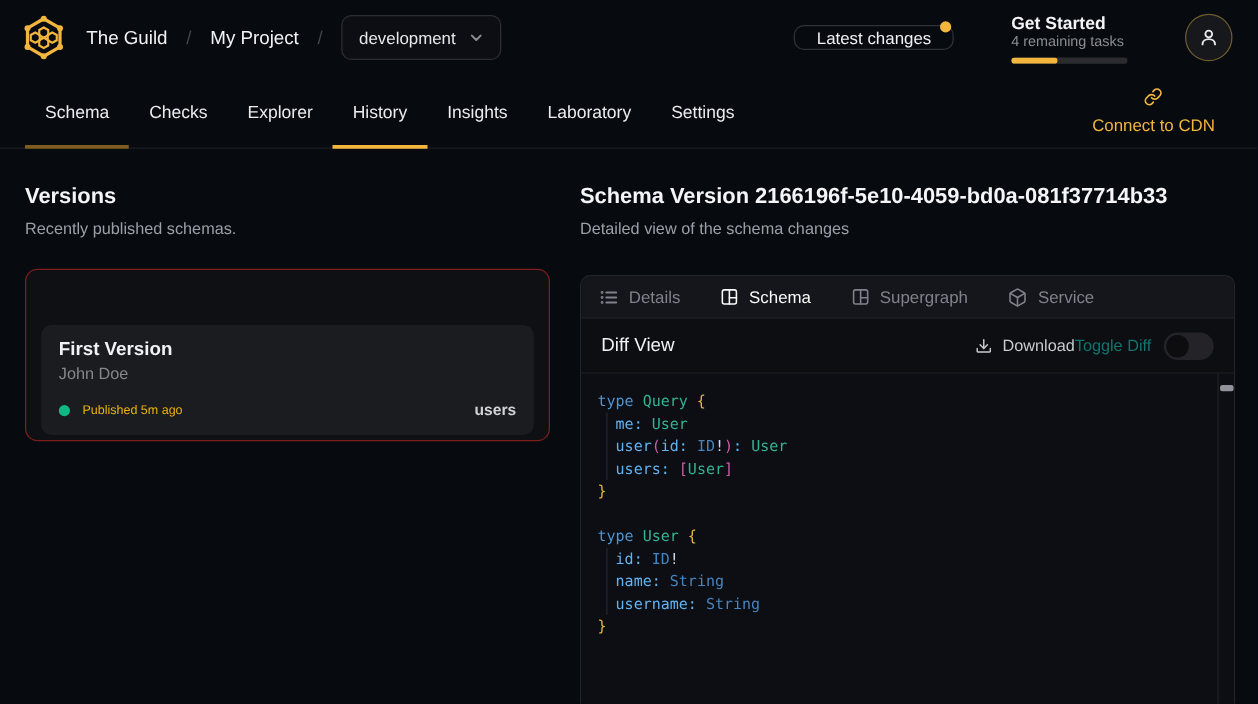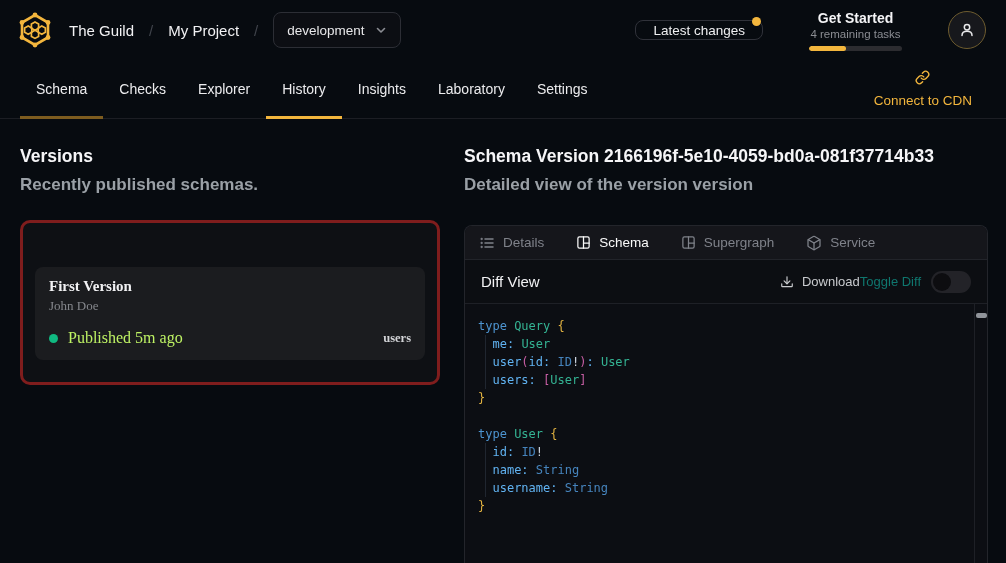--- a/index.html
+++ b/index.html
@@ -30,21 +30,21 @@
     background:#0c0e13; border:1px solid #2c2e35; border-radius:8px;
     font-size:13.5px; color:#e8e8ea; cursor:pointer;
   }
   .latest-btn {
     position:relative; margin-left:auto; height:20px; padding:0 17px;
     display:flex; align-items:center; border:1px solid #30323a; border-radius:8px;
     font-size:13.5px; color:#f0f0f2; background:transparent; cursor:pointer;
   }
   .latest-dot { position:absolute; top:-4px; right:1px; width:9px; height:9px;
     border-radius:50%; background:var(--accent); }
-  .get-started { margin-left:46px; width:93px; cursor:pointer;text-align:center; }
+  .get-started { margin-left:46px; width:93px; cursor:pointer; }
   .gs-title { font-size:14px; font-weight:600; color:#f4f4f6; }
   .gs-sub { font-size:11.5px; color:#8b8d93; margin-top:2px; white-space:nowrap; }
   .gs-bar { margin-top:6px; height:5px; border-radius:3px; background:#2c2c30; overflow:hidden; }
   .gs-fill { height:100%; border-radius:3px; background:var(--accent); }
   .avatar {
     margin-left:46px; width:38px; height:38px; border-radius:50%;
     background:#17181c; border:1px solid #6e5c2f;
     display:flex; align-items:center; justify-content:center; cursor:pointer; flex-shrink:0;
   }
 
@@ -58,30 +58,30 @@
   .nav-tab.dim::after { background:var(--accent-dim); }
   .nav-tab.active::after { background:var(--accent); }
   .cdn-link { margin-left:auto; display:flex; align-items:center; gap:8px;
     color:var(--accent); font-size:13.5px; cursor:pointer;flex-direction:column; }
 
   
   .main { display:flex; gap:24px; padding:0 18px 0 20px; height:443px; }
   .col-left { width:420px; flex-shrink:0; }
   .col-right { flex:1; min-width:0; }
   .sec-title { margin-top:27px; font-size:17.5px; font-weight:700; color:#f5f5f7; }
-  .sec-sub { margin-top:8px; font-size:17px; color:var(--muted);font-weight:bold; }
-
-  .outer-card { margin-top:25px; border:3px solid #7f1d1d; border-radius:10px;
-    background:#0e1014; padding:44px 12px 22px 12px;font-family:Liberation Serif, serif; }
+  .sec-sub { margin-top:8px; font-size:13px; color:var(--muted); }
+
+  .outer-card { margin-top:25px; border:1px solid #7f1d1d; border-radius:10px;
+    background:#0e1014; padding:44px 12px 4px 12px; }
   .version-card { background:#1b1c1f; border-radius:8px; padding:11px 14px 13px 14px; cursor:pointer; }
   .vc-title { font-size:15px; font-weight:700; color:#f2f2f4; }
   .vc-author { font-size:13px; color:#85878c; margin-top:3px; }
   .vc-meta { margin-top:15px; display:flex; align-items:center; }
   .vc-dot { width:9px; height:9px; border-radius:50%; background:var(--green); margin-right:10px; }
-  .vc-status { font-size:16px; color:#bef264; }
+  .vc-status { font-size:10px; color:#eab308; }
   .vc-service { margin-left:auto; font-size:12.5px; font-weight:700; color:#d2d3d6; }
 
   
   .panel { margin-top:30px; height:345px; border:1px solid var(--border); border-bottom:none;
     border-radius:8px 8px 0 0; overflow:hidden; background:#0c0e13; }
   .tab-strip { height:34px; background:#15161b; border-bottom:1px solid #22242a;
     display:flex; align-items:center; gap:32px; padding:12px 14px; }
   .ptab { display:flex; align-items:center; gap:8px; font-size:13.5px; color:#7f828a; cursor:pointer; }
   .ptab.active { color:#fafafa; }
   .ptab .picon { display:flex; }
@@ -209,21 +209,21 @@
           <span class="vc-dot"></span>
           <span class="vc-status">Published 5m ago</span>
           <span class="vc-service">users</span>
         </div>
       </div>
     </div>
   </div>
 
   <div class="col-right">
     <div class="sec-title">Schema Version 2166196f-5e10-4059-bd0a-081f37714b33</div>
-    <div class="sec-sub">Detailed view of the version version</div>
+    <div class="sec-sub">Detailed view of the schema changes</div>
 
     <div class="panel">
       <div class="tab-strip" id="detail-tabs">
           <div class="ptab">
             <span class="picon">
               <svg width="16" height="16" viewBox="0 0 24 24" fill="none" stroke="currentColor" stroke-width="2.2" stroke-linecap="round">
                 <line x1="9" y1="6" x2="21" y2="6"></line>
                 <line x1="9" y1="12" x2="21" y2="12"></line>
                 <line x1="9" y1="18" x2="21" y2="18"></line>
                 <circle cx="4" cy="6" r="0.6" fill="currentColor"></circle>

